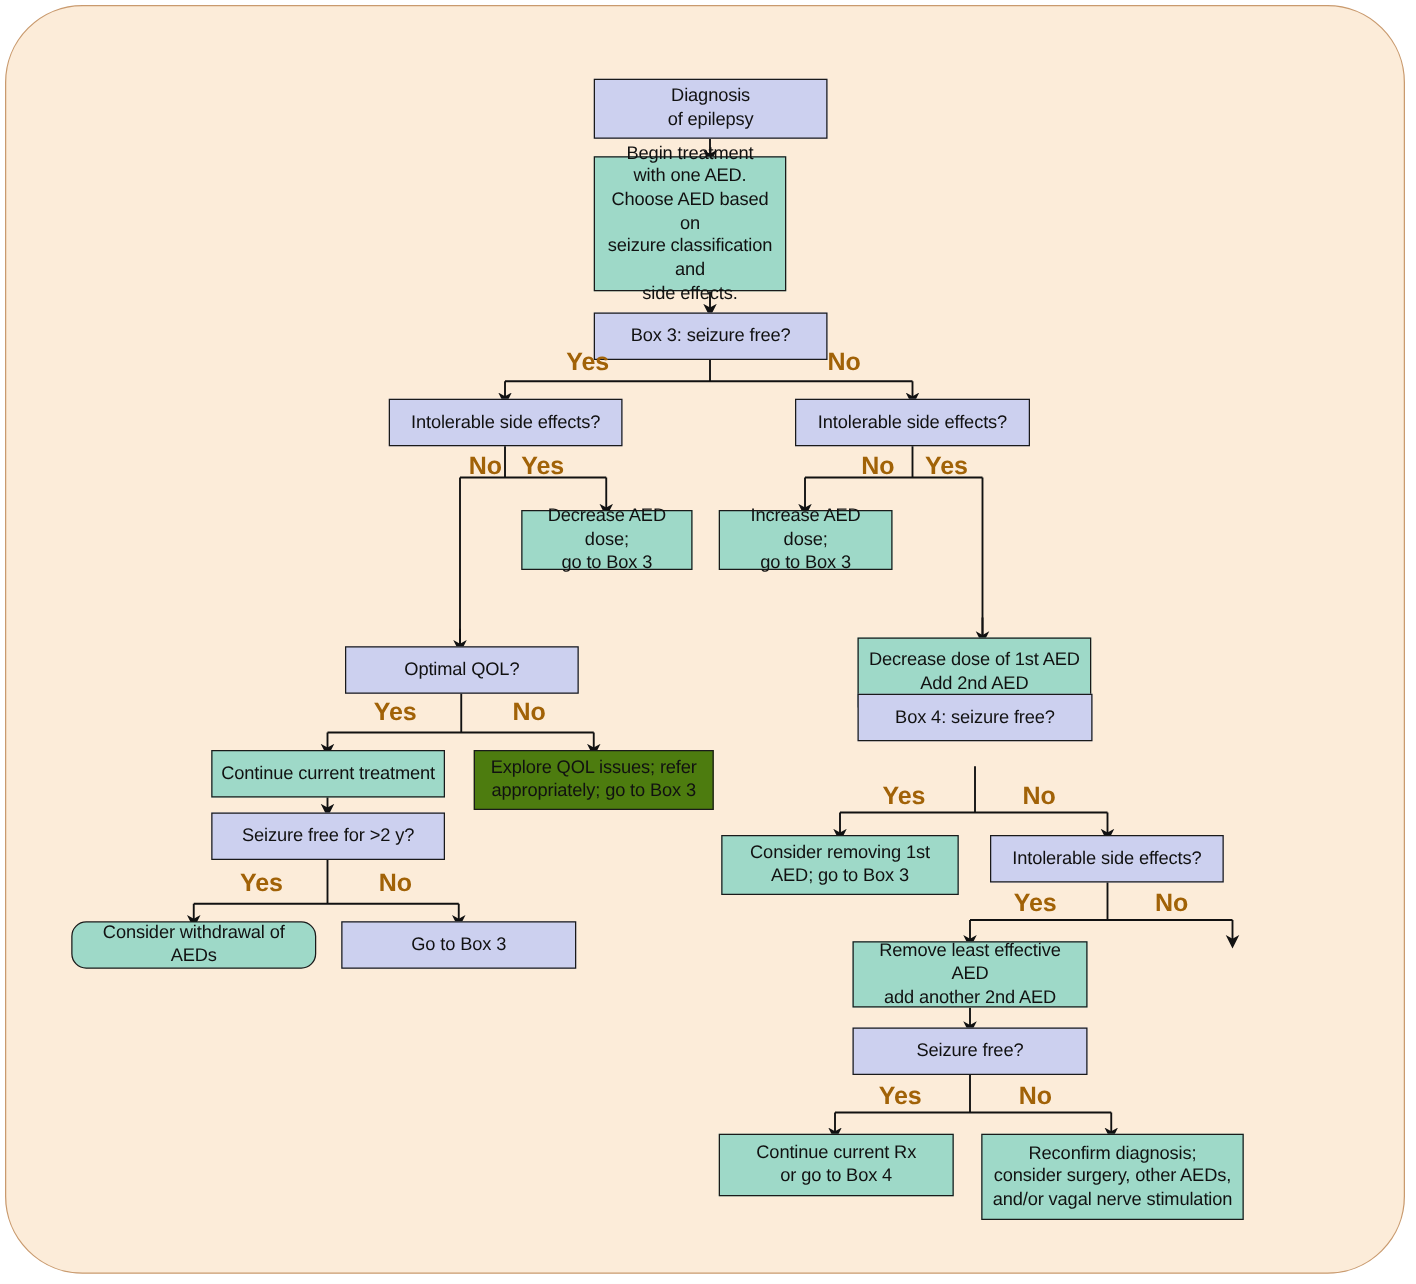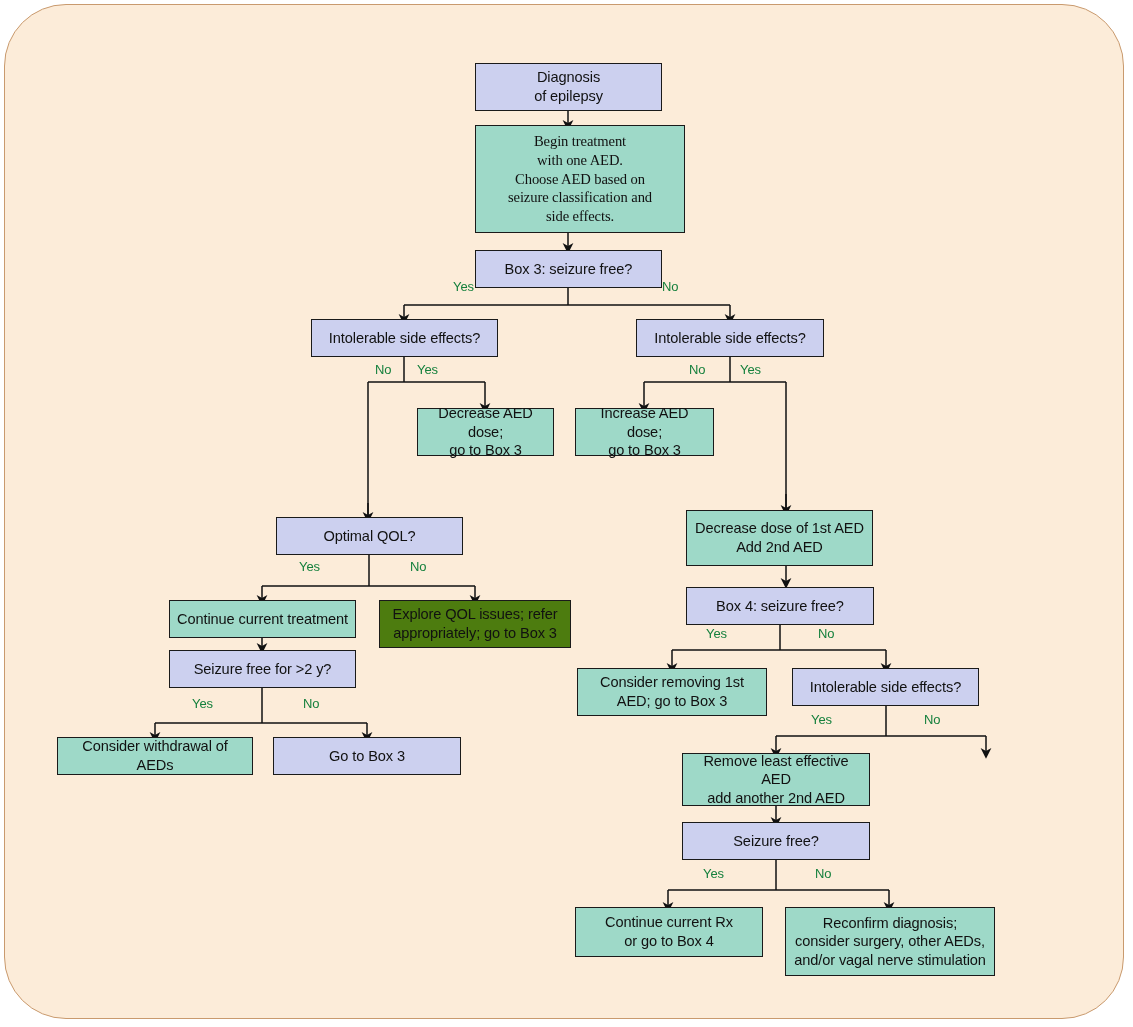--- a/index.html
+++ b/index.html
@@ -34,24 +34,25 @@
     padding:18px 6px;
     white-space:pre-line;
     letter-spacing:-0.1px;
   }
   .blue{background:#ccd0ef;}
   .green{background:#9ed9c8;}
   .orange{background:#4d7c0f;}
 
   .elabel{
     position:absolute;
-    font-size:13px;
-    color:#15803d;
+    font-size:20px;
+    color:#a16207;
     white-space:nowrap;
     letter-spacing:-0.1px;
+    font-weight:bold;
   }
 </style>
 </head>
 <body>
 
 <div id="panel">
   <div id="stage">
 
     <svg id="edges" viewBox="0 0 1133 1027" xmlns="http://www.w3.org/2000/svg">
       <defs>
@@ -151,21 +152,21 @@
         <path d="M663,885 L663,902"></path>
         <path d="M884,885 L884,902"></path>
       </g>
     </svg>
 
     <div class="node blue" style="left:470px;top:58px;width:187px;height:48px;">
       <span>Diagnosis
 of epilepsy</span>
     </div>
 
-    <div class="node green" style="left:470px;top:120px;width:210px;height:108px;font-family:Liberation Serif, serif;">
+    <div class="node green" style="left:470px;top:120px;width:154px;height:108px;">
       <span>Begin treatment
 with one AED.
 Choose AED based on
 seizure classification and
 side effects.</span>
     </div>
 
     <div class="node blue" style="left:470px;top:245px;width:187px;height:33px;">
       <span>Box 3: seizure free?</span>
     </div>
@@ -198,34 +199,34 @@
 
     <div class="node orange" style="left:374px;top:595px;width:192px;height:48px;">
       <span>Explore QOL issues; refer
 appropriately; go to Box 3</span>
     </div>
 
     <div class="node blue" style="left:164px;top:645px;width:187px;height:31px;">
       <span>Seizure free for &gt;2 y?</span>
     </div>
 
-    <div class="node green" style="left:52px;top:732px;width:196px;height:29px;">
+    <div class="node green" style="left:52px;top:732px;width:196px;height:29px;border-radius:12px;">
       <span>Consider withdrawal of AEDs</span>
     </div>
 
     <div class="node blue" style="left:268px;top:732px;width:188px;height:29px;">
       <span>Go to Box 3</span>
     </div>
 
     <div class="node green" style="left:681px;top:505px;width:187px;height:56px;">
       <span>Decrease dose of 1st AED
 Add 2nd AED</span>
     </div>
 
-    <div class="node blue" style="left:681px;top:582px;width:188px;height:30px;text-align:center;">
+    <div class="node blue" style="left:681px;top:550px;width:188px;height:30px;text-align:center;">
       <span>Box 4: seizure free?</span>
     </div>
 
     <div class="node green" style="left:572px;top:663px;width:190px;height:48px;">
       <span>Consider removing 1st
 AED; go to Box 3</span>
     </div>
 
     <div class="node blue" style="left:787px;top:663px;width:187px;height:30px;">
       <span>Intolerable side effects?</span>

